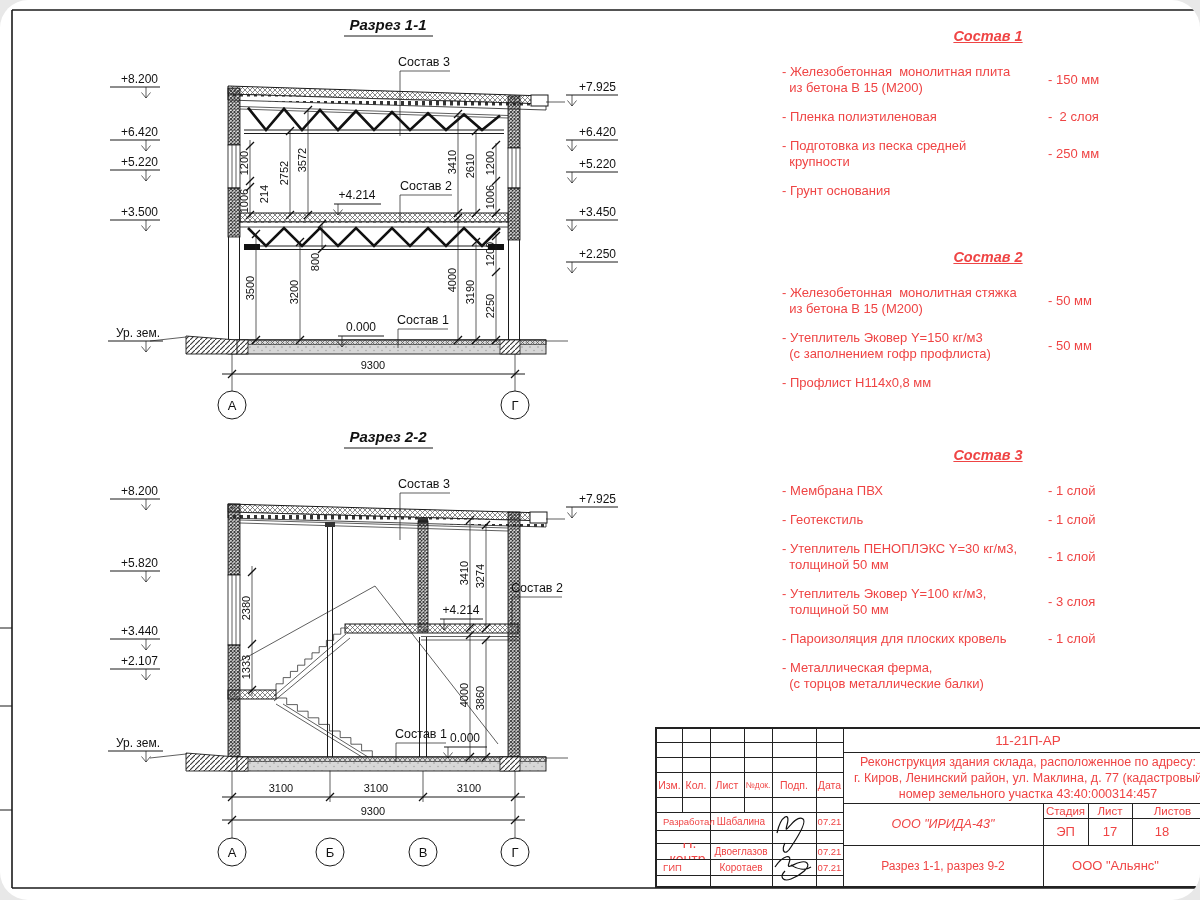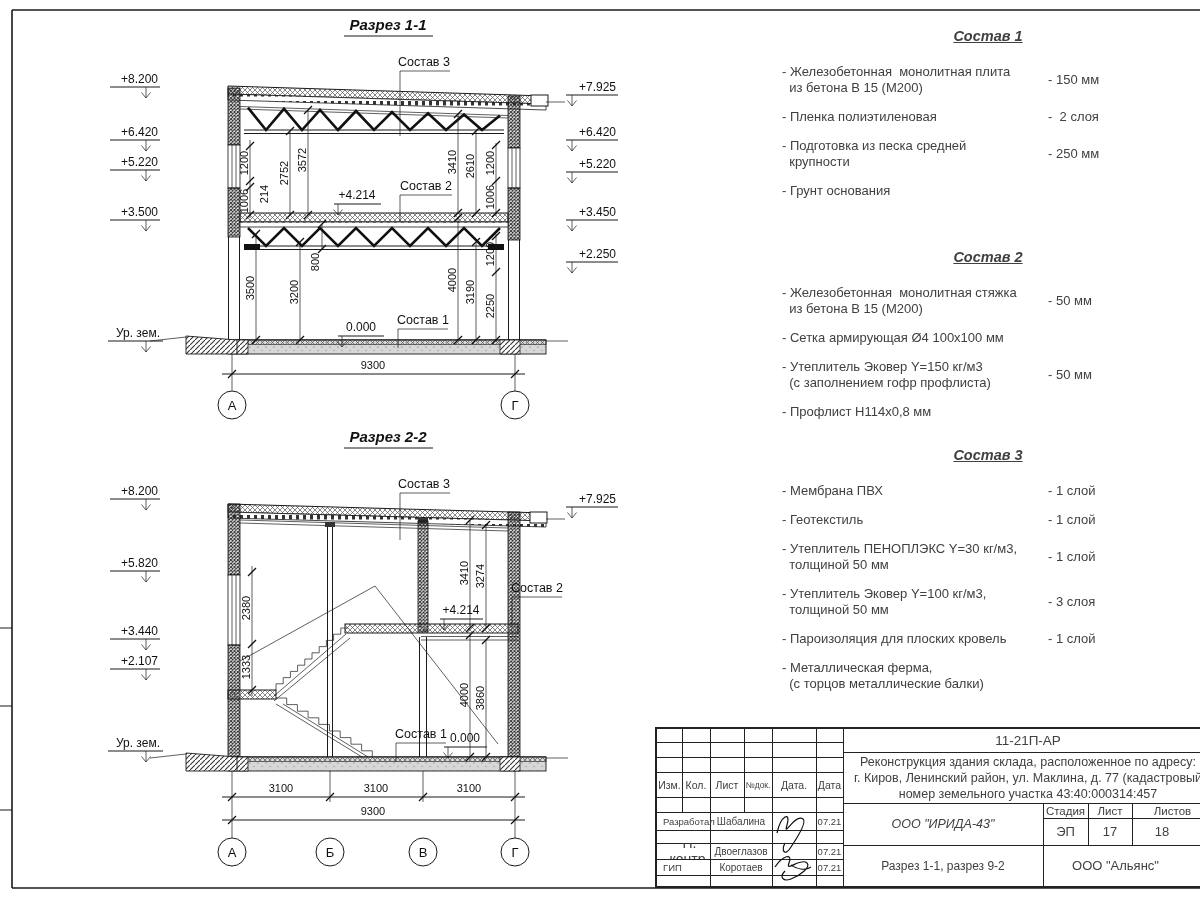--- a/index.html
+++ b/index.html
@@ -1,17 +1,17 @@
 <!DOCTYPE html>
 <html><head>
 <meta charset="utf-8">
 <style>
   html,body{margin:0;padding:0;background:#e8e8e8;}
   #canvas{position:relative;width:1200px;height:900px;background:#ffffff;overflow:hidden;
-          font-family:"Liberation Sans",sans-serif;color:#404040;}
+          font-family:"Liberation Sans",sans-serif;color:#ef4444;border-radius:28px;}
   svg text{font-family:"Liberation Sans",sans-serif;fill:#111;}
   .ln{stroke:#1b1b1b;stroke-width:1;fill:none}
   .lnthin{stroke:#1b1b1b;stroke-width:0.7;fill:none}
   .lnth2{stroke:#1b1b1b;stroke-width:1.6;fill:none}
   .truss{stroke:#111;stroke-width:2.6;fill:none}
   .tick{stroke:#111;stroke-width:1.3;fill:none}
   .t-dim{font-size:11px}
   .t-elev{font-size:12px}
   .t-lbl{font-size:12.5px}
   .t-title{font-size:15px;font-style:italic;font-weight:bold}
@@ -407,24 +407,20 @@
 </div>
 
 <div class="comp" style="left:782px;top:249px">
   <div class="comp-title">Состав 2</div>
   <div class="comp-item">
         <div class="nm">- Железобетонная  монолитная стяжка
   из бетона В 15 (М200)</div>
         <div class="vl">- 50 мм</div>
       </div>
   <div class="comp-item">
-        <div class="nm">- Сетка армирующая Ø4 100х100 мм</div>
-        <div class="vl"></div>
-      </div>
-  <div class="comp-item">
         <div class="nm">- Утеплитель Эковер Y=150 кг/м3
   (с заполнением гофр профлиста)</div>
         <div class="vl">- 50 мм</div>
       </div>
   <div class="comp-item">
         <div class="nm">- Профлист Н114х0,8 мм</div>
         <div class="vl"></div>
       </div>
 </div>
 
@@ -482,21 +478,21 @@
   <div class="hl" style="left:186px;top:116px;width:370px"></div>
   <div class="vl2" style="left:386px;top:74px;height:83px"></div>
   <div class="hl" style="left:386px;top:89px;width:170px"></div>
   <div class="vl2" style="left:431px;top:74px;height:42px"></div>
   <div class="vl2" style="left:475px;top:74px;height:42px"></div>
 
   <div class="cell" style="left:0;top:43px;width:25px;height:25px;font-size:10.5px">Изм.</div>
   <div class="cell" style="left:25px;top:43px;width:28px;height:25px;font-size:10.5px">Кол.</div>
   <div class="cell" style="left:53px;top:43px;width:34px;height:25px;font-size:10.5px">Лист</div>
   <div class="cell" style="left:87px;top:43px;width:28px;height:25px;font-size:8.5px">№док.</div>
-  <div class="cell" style="left:115px;top:43px;width:44px;height:25px;font-size:10.5px">Дата.</div>
+  <div class="cell" style="left:115px;top:43px;width:44px;height:25px;font-size:10.5px">Подп.</div>
   <div class="cell" style="left:159px;top:43px;width:27px;height:25px;font-size:10.5px">Дата</div>
 
   <div class="cell left" style="left:0;top:83px;width:53px;height:18px;font-size:9.5px">Разработал</div>
   <div class="cell" style="left:53px;top:83px;width:62px;height:18px;font-size:10px">Шабалина</div>
   <div class="cell" style="left:159px;top:83px;width:27px;height:18px;font-size:9.5px">07.21</div>
   <div class="cell left" style="left:0;top:114px;width:53px;height:16px;font-size:14px">Н. контр.</div>
   <div class="cell" style="left:53px;top:114px;width:62px;height:16px;font-size:10px">Двоеглазов</div>
   <div class="cell" style="left:159px;top:114px;width:27px;height:16px;font-size:9.5px">07.21</div>
   <div class="cell left" style="left:0;top:130px;width:53px;height:16px;font-size:9.5px">ГИП</div>
   <div class="cell" style="left:53px;top:130px;width:62px;height:16px;font-size:10px">Коротаев</div>

